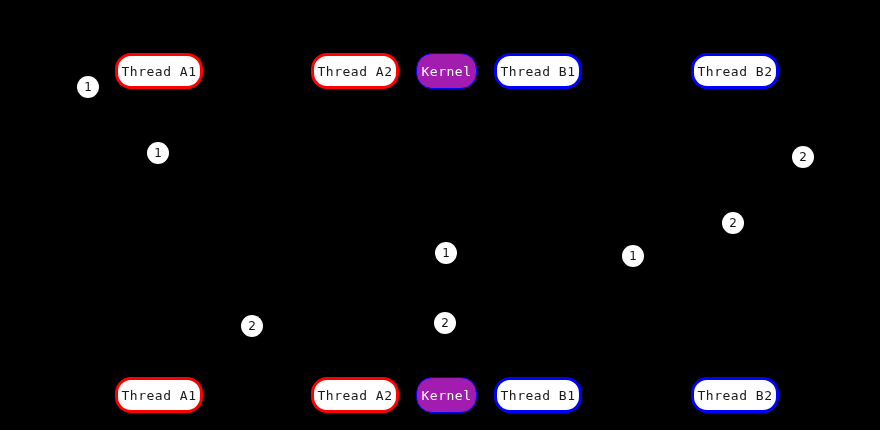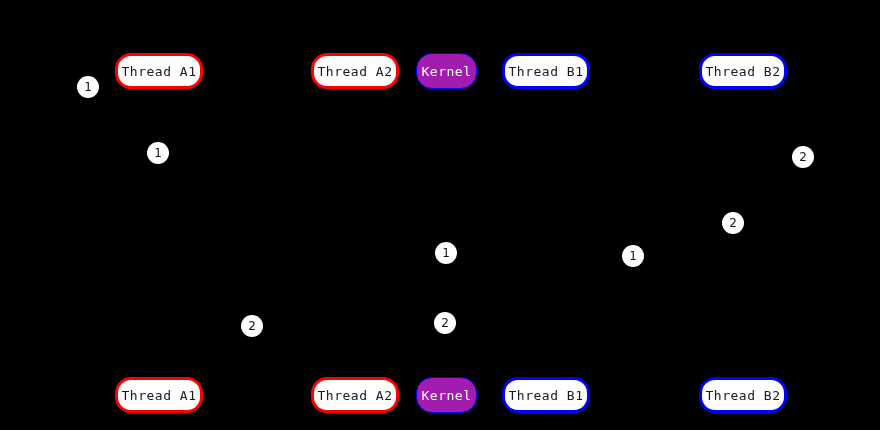--- a/index.html
+++ b/index.html
@@ -62,21 +62,20 @@
   }
   .participant.style-red {
     background: #FFFFFF;
     border: 3px solid #FF0000;
     color: #1a1a1a;
   }
   .participant.style-blue {
     background: #FFFFFF;
     border: 3px solid #0000FF;
     color: #1a1a1a;
-    margin-left: 8px;
   }
   .participant.style-blue-fill {
     background: #a21caf;
     border: 1px solid #0000FF;
     color: #FFFFFF;
   }
 
   
   .step-marker {
     position: absolute;

